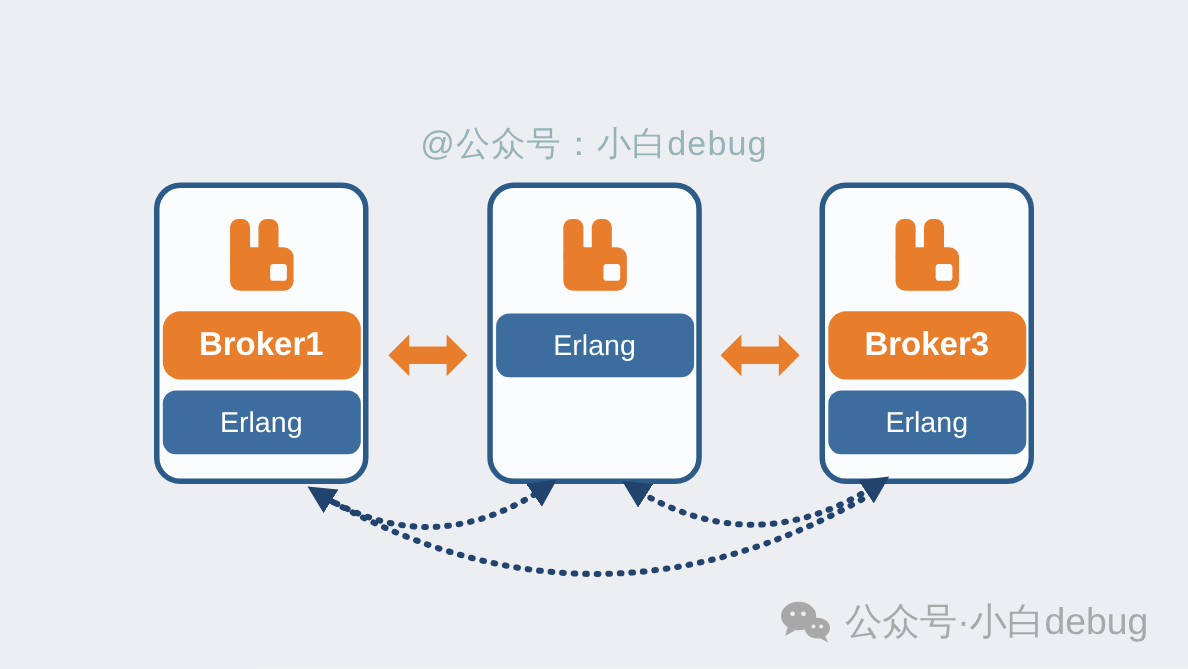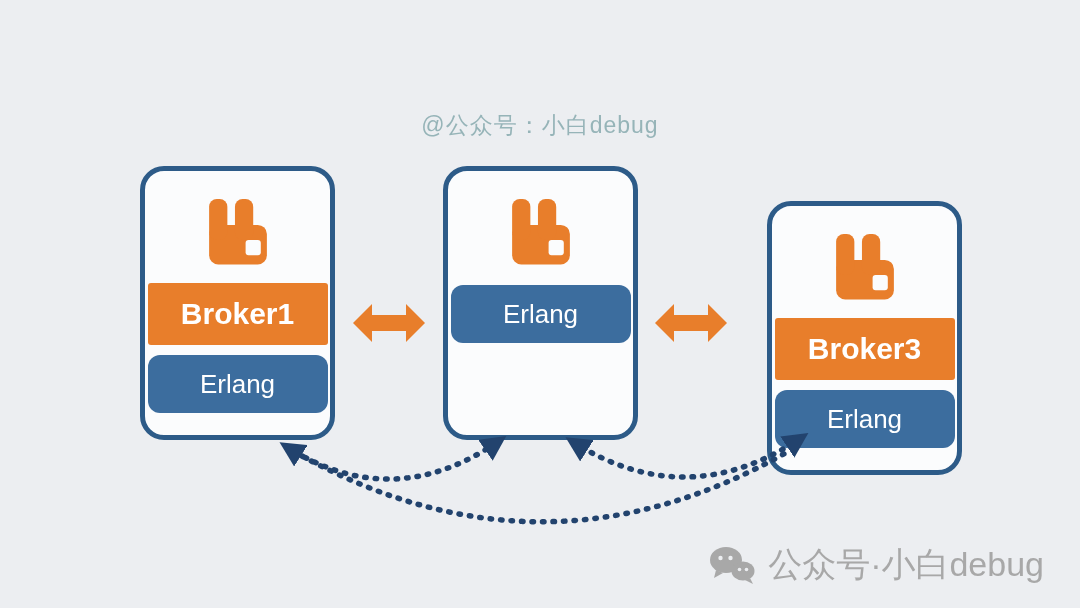--- a/index.html
+++ b/index.html
@@ -12,56 +12,56 @@
     background: var(--background, #ECEEF1);
     overflow: hidden;
   }
 
   .wm-top {
     position: absolute;
     top: 110px;
     left: 0;
     right: 0;
     text-align: center;
-    font-size: 23px;
+    font-size: 31px;
     font-weight: 500;
     letter-spacing: 1px;
     color: var(--wm-top, #96B4B8);
   }
 
   .card {
     position: absolute;
     top: 166px;
     width: 195px;
     height: 274px;
     box-sizing: border-box;
     background: var(--card-bg, #FBFCFD);
     border: 5px solid var(--card-border, #2D5B88);
     border-radius: 24px;
     display: flex;
     flex-direction: column;
     align-items: center;
   }
   .card1 { left: 140px; }
   .card2 { left: 443px; }
-  .card3 { left: 767px; margin-top: 35px; }
+  .card3 { left: 745px; }
 
   .logo { margin-top: 22px; width: 76px; height: 82px; color: var(--orange, #E87E2B); }
 
   .pill {
     width: 180px;
     display: flex;
     align-items: center;
     justify-content: center;
     color: #ffffff;
   }
   .pill-broker {
     margin-top: 8px;
     height: 62px;
-    border-radius: 3px;
+    border-radius: 16px;
     background: var(--orange, #E87E2B);
     font-size: 30px;
     font-weight: bold;
   }
   .pill-erlang {
     margin-top: 10px;
     height: 58px;
     border-radius: 12px;
     background: var(--blue, #3C6D9E);
     font-size: 26px;

